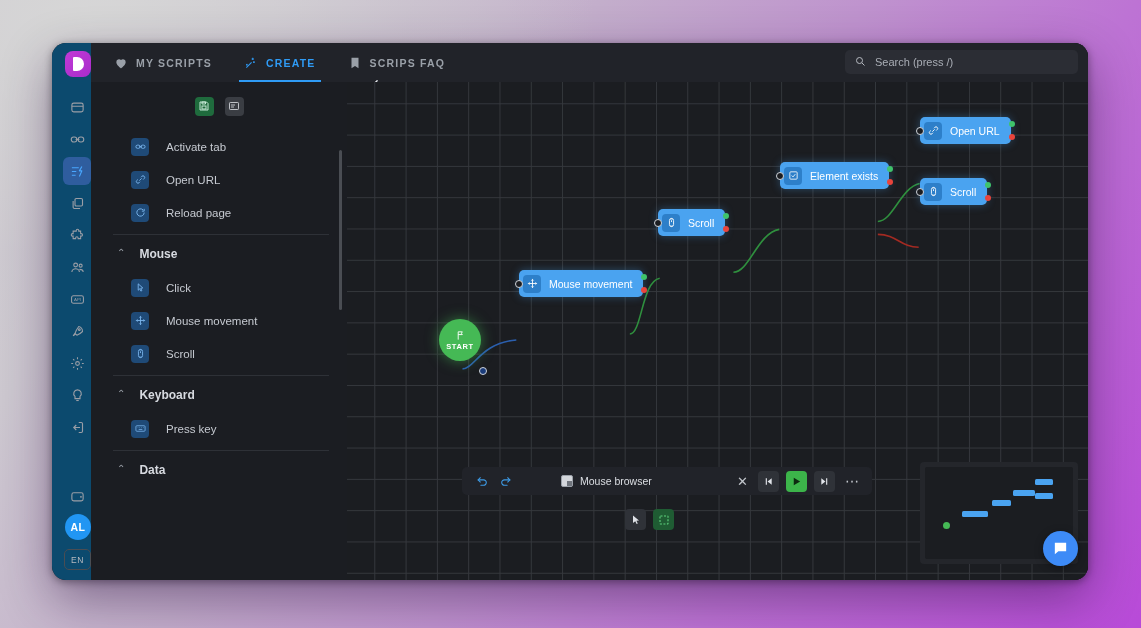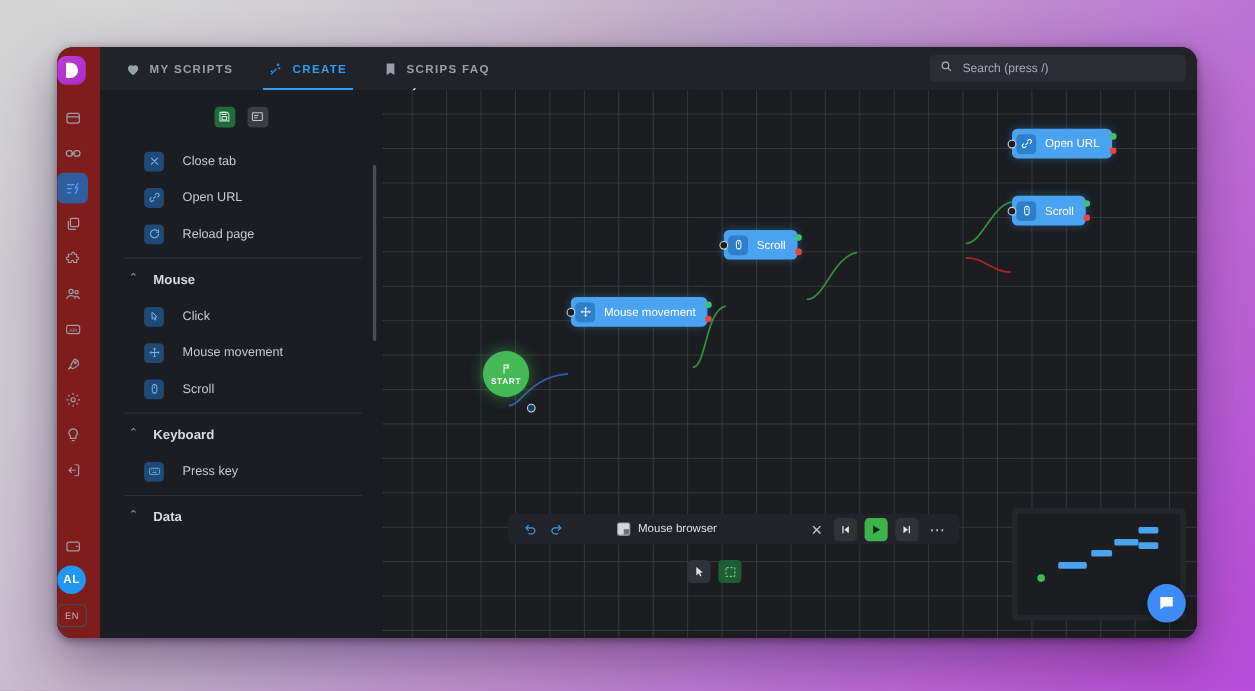--- a/index.html
+++ b/index.html
@@ -19,21 +19,21 @@
 
   
   .app{
     position:absolute;left:52px;top:43px;width:1036px;height:537px;
     background:#17181c;border-radius:14px;overflow:hidden;
     box-shadow:0 18px 50px rgba(40,10,60,.45), 0 2px 8px rgba(0,0,0,.4);
     display:flex;
   }
 
   
-  .rail{width:39px;background:#7f1d1d;display:flex;flex-direction:column;align-items:flex-start;
+  .rail{width:39px;background:#0c4a6e;display:flex;flex-direction:column;align-items:flex-end;
         padding-top:8px;flex:0 0 39px;position:relative;}
   .logo{width:26px;height:26px;border-radius:8px;background:linear-gradient(140deg,#c13ad6,#a82ccb);
         display:flex;align-items:center;justify-content:center;margin-bottom:16px;}
   .logo-glyph{width:11px;height:14px;background:#fff;border-radius:1px 7px 7px 1px;}
   .rail-icon{width:28px;height:28px;border-radius:6px;display:flex;align-items:center;justify-content:center;
              margin-bottom:4px;color:#9a9ea6;cursor:pointer;}
   .rail-icon svg{width:15px;height:15px;display:block;}
   .rail-icon.active{background:#2f5d9e;color:#49a7ff;}
   .rail-spacer{flex:1 1 auto;}
   .avatar{width:26px;height:26px;border-radius:50%;background:#2196f3;color:#fff;
@@ -326,25 +326,27 @@
                 <path d="M15 5l-7 7 7 7"></path>
               </svg>
           </span>
         </div>
 
         <div class="panel-scroll">
           <div class="scrollthumb"></div>
 
           <div class="blk">
             <span class="blk-ic">
-              <svg viewBox="0 0 24 24" fill="none" stroke="currentColor" stroke-width="2.2" stroke-linecap="round">
-                  <path d="M6 6l12 12M18 6L6 18"></path>
-                </svg>
-            </span>
-            <span class="blk-lb">Close tab</span>
+              <svg viewBox="0 0 24 24" fill="none" stroke="currentColor" stroke-width="2">
+                  <rect x="2" y="9" width="9" height="7" rx="3.5"></rect>
+                  <rect x="13" y="9" width="9" height="7" rx="3.5"></rect>
+                  <path d="M9 12.5h6"></path>
+                </svg>
+            </span>
+            <span class="blk-lb">Activate tab</span>
           </div>
           <div class="blk">
             <span class="blk-ic">
               <svg viewBox="0 0 24 24" fill="none" stroke="currentColor" stroke-width="2">
                   <path d="M9.5 14.5l5-5"></path>
                   <path d="M13 7l2-2a3.5 3.5 0 015 5l-2 2"></path>
                   <path d="M11 17l-2 2a3.5 3.5 0 01-5-5l2-2"></path>
                 </svg>
             </span>
             <span class="blk-lb">Open URL</span>
@@ -457,20 +459,32 @@
                 <path d="M12 7v4"></path>
                 <path d="M12 3.5l-1.5 2M12 3.5l1.5 2M12 20.5l-1.5-2M12 20.5l1.5-2"></path>
               </svg>
           </span>
           <span class="nlb">Scroll</span>
           <span class="port in"></span>
           <span class="port ok"></span>
           <span class="port err"></span>
         </div>
 
+        <div class="node" style="left:433px;top:80px;">
+          <span class="nic">
+            <svg viewBox="0 0 24 24" fill="none" stroke="currentColor" stroke-width="1.8">
+                <rect x="4" y="4" width="16" height="16" rx="2"></rect>
+                <path d="M8 12l3 3 5-6"></path>
+              </svg>
+          </span>
+          <span class="nlb">Element exists</span>
+          <span class="port in"></span>
+          <span class="port ok"></span>
+          <span class="port err"></span>
+        </div>
 
         <div class="node" style="left:573px;top:35px;">
           <span class="nic">
             <svg viewBox="0 0 24 24" fill="none" stroke="currentColor" stroke-width="2">
                 <path d="M9.5 14.5l5-5"></path>
                 <path d="M13 7l2-2a3.5 3.5 0 015 5l-2 2"></path>
                 <path d="M11 17l-2 2a3.5 3.5 0 01-5-5l2-2"></path>
               </svg>
           </span>
           <span class="nlb">Open URL</span>

